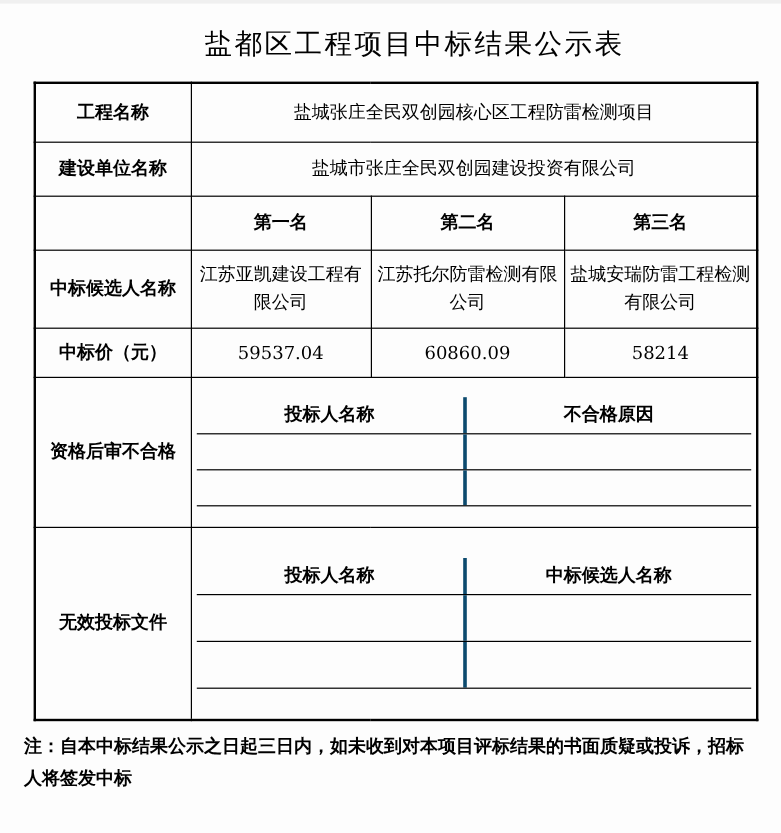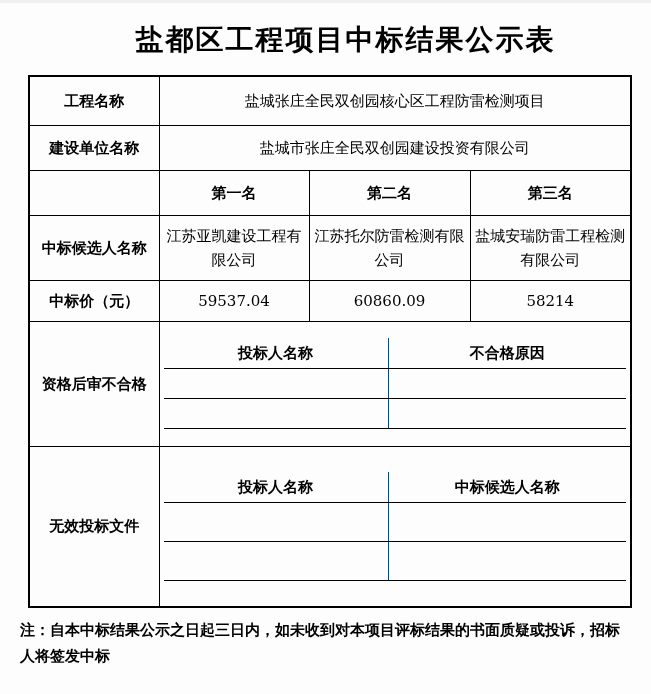--- a/index.html
+++ b/index.html
@@ -10,22 +10,22 @@
     color: #000;
   }
   body { position: relative; height: 694px; overflow: hidden; }
   .top-edge {
     position: absolute; top: 0; left: 0; right: 0; height: 3px;
     background: #f0f0f0;
   }
   .doc-title {
     margin-top: 21px;
     text-align: center;
-    font-size: 28px;
-    font-weight: bold;
+    font-size: 23px;
+    font-weight: normal;
     letter-spacing: 2px;
     margin-left: 40px;
   }
   table.main {
     margin: 16px 0 0 28px;
     width: 602px;
     border-collapse: collapse;
     border: 2px solid #000;
     table-layout: fixed;
   }
@@ -40,21 +40,21 @@
   }
   td.lbl { font-weight: bold; }
   td.num { font-family: "DejaVu Serif", serif; font-size: 15px; margin-left: 44px; }
   td.subwrap { padding: 0; vertical-align: top; }
   .sub { display: flex; flex-direction: column; height: 100%; width: 100%; }
   .sub-row { display: flex; flex: none; width: 100%; }
   .sub-row.grow { flex: 1 1 auto; }
   .sub-row + .sub-row { border-top: 1px solid #000; }
   .sub-c1 {
     width: 225px; flex: none;
-    border-right: 1px solid #0c4a6e;
+    border-right: 3px solid #0c4a6e;
     display: flex; align-items: center; justify-content: center;
   }
   .sub-c2 { flex: 1 1 auto; display: flex; align-items: center; justify-content: center; }
   .sub-head { font-weight: bold; font-size: 15px; }
   .note {
     margin: 9px 20px 0 20px;
     font-size: 15px;
     font-weight: bold;
     line-height: 26px;
   }

